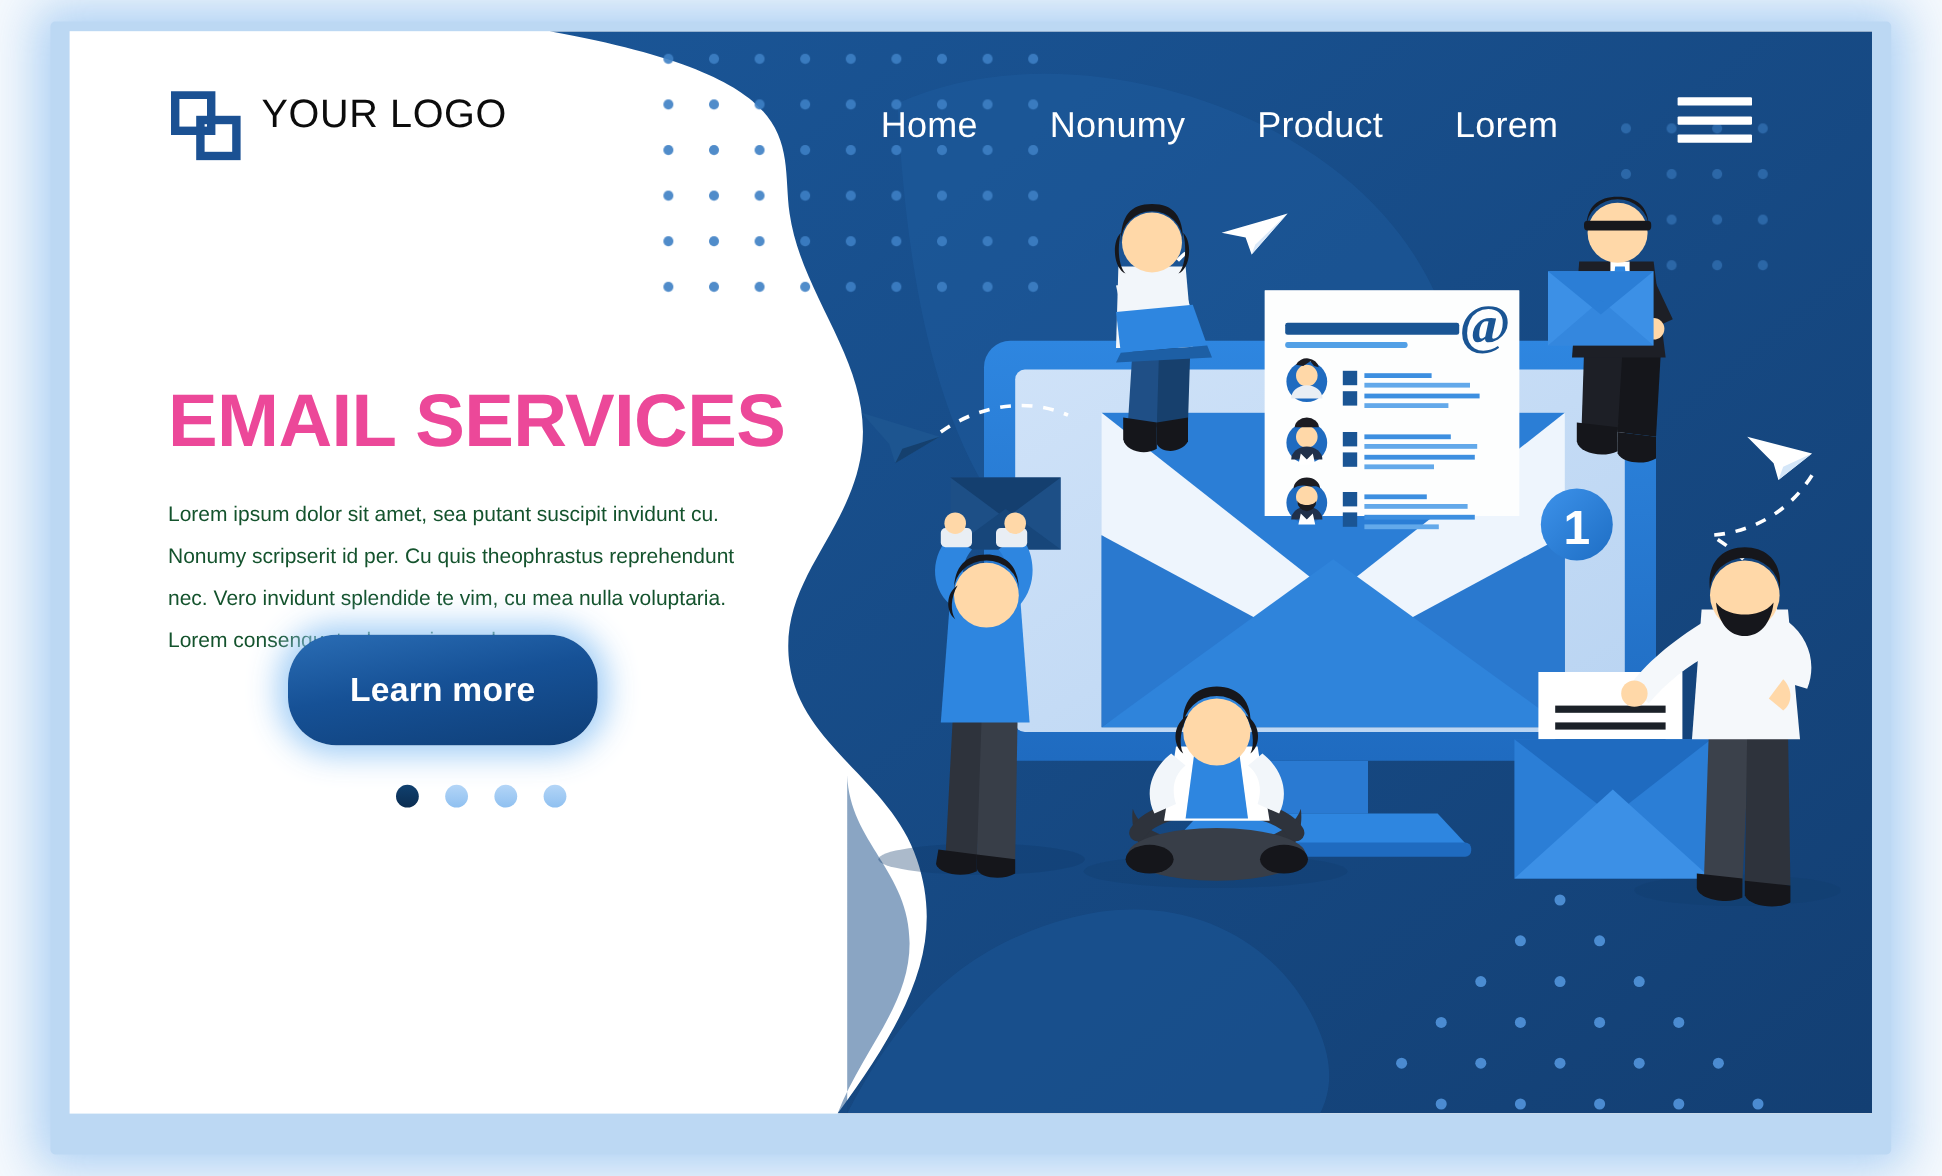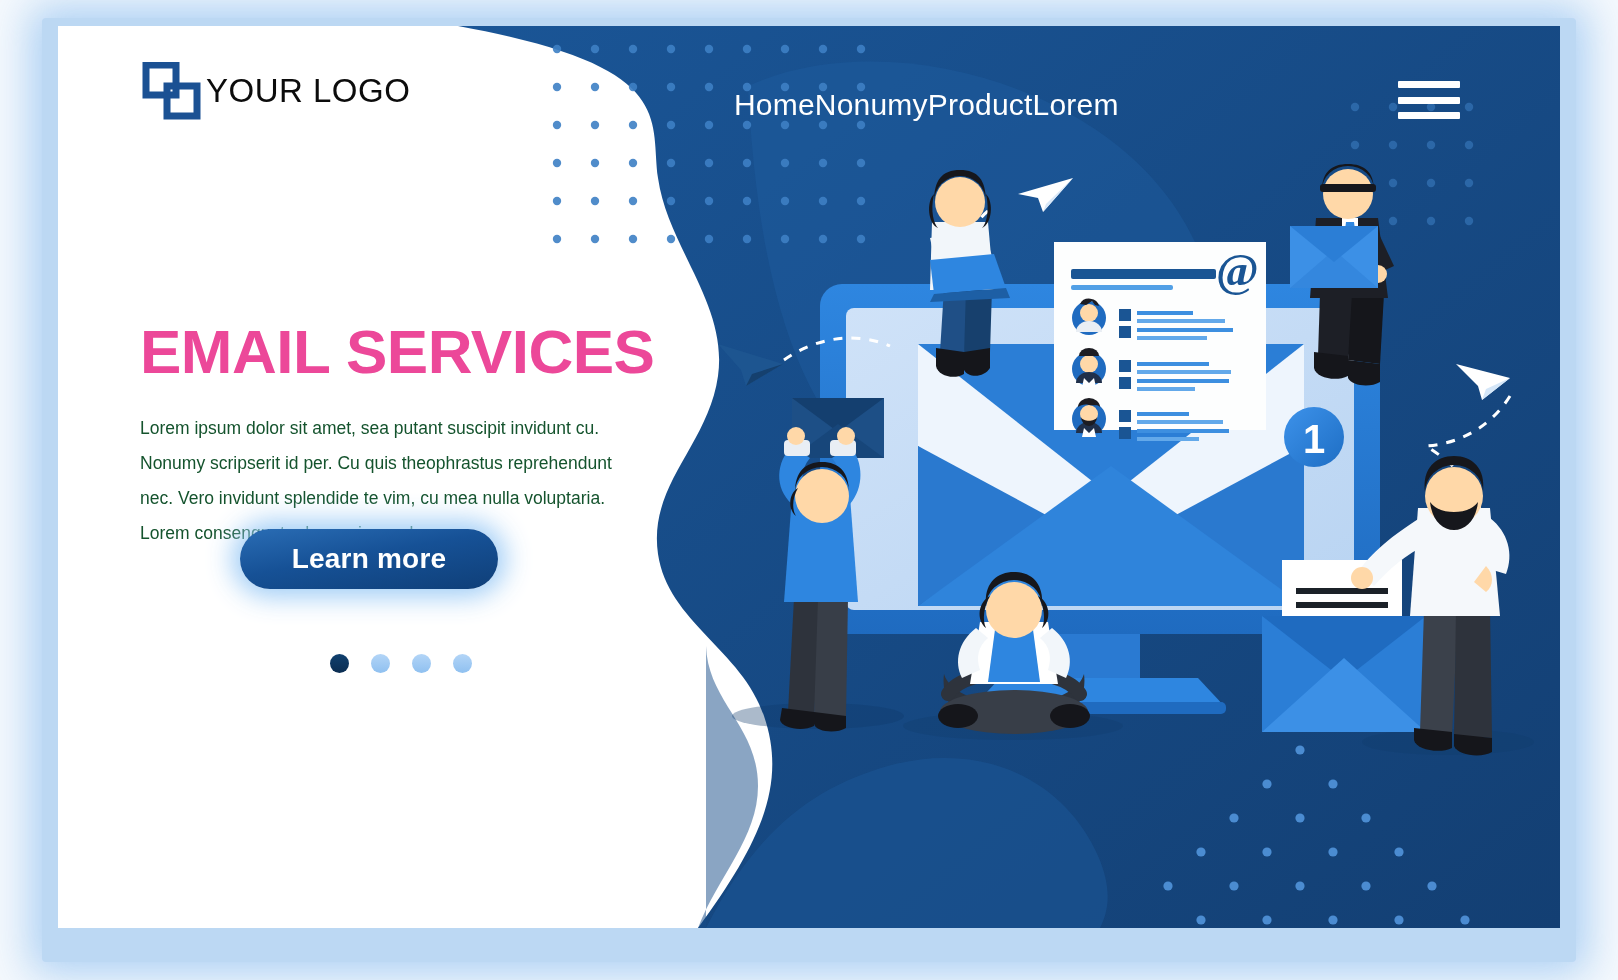--- a/index.html
+++ b/index.html
@@ -36,33 +36,33 @@
   .bg-svg { position:absolute; inset:0; width:100%; height:100%; display:block; }
 
   
   .header {
     position:absolute; left:0; top:0;
     width:100%; height:150px;
     display:flex; align-items:center;
     z-index:40;
   }
   .logo-wrap {
-    position:absolute; left:84px; top:36px;
-    display:flex; align-items:center; gap:4px;
+    position:absolute; left:84px; top:50px;
+    display:flex; align-items:flex-start; gap:16px;
   }
   .logo-mark { width:60px; height:58px; display:block; }
   .logo-text {
     font-size:33px; letter-spacing:0.5px;
     color:#0c0c0c; font-weight:400;
     font-family:"Liberation Sans", sans-serif;
     white-space:nowrap;
   }
   .nav {
     position:absolute; left:676px; top:62px;
-    display:flex; align-items:center; 
+    display:flex; align-items:center; gap:60px;
   }
   .nav-item {
     color:#ffffff; font-size:30px; font-weight:400;
     letter-spacing:0.2px; white-space:nowrap; cursor:pointer;
     font-family:"Liberation Sans", sans-serif;
   }
   .hamburger {
     position:absolute; left:1340px; top:52px;
     width:62px; height:44px; cursor:pointer;
     display:flex; flex-direction:column; justify-content:space-between;
@@ -90,21 +90,21 @@
     font-size:17.5px; line-height:2.0;
     color:#14532d;
     font-family:"Liberation Sans", sans-serif;
     max-width:475px;
   }
   .cta-wrap {
     position:absolute; left:100px; top:245px;
   }
   .cta-button {
     position:relative;
-    width:258px; height:60px;
+    width:258px; height:92px;
     border:none; border-radius:40px;
     background:linear-gradient(170deg,#2a6db5 0%,#165196 45%,#0f3f78 100%);
     color:#ffffff; font-size:28px; font-weight:bold;
     letter-spacing:0.2px; cursor:pointer;
     box-shadow:0 0 26px 8px rgba(150,200,245,0.9);
     font-family:"Liberation Sans", sans-serif;
   }
   .dots {
     position:absolute; left:190px; top:370px;
     display:flex; gap:22px; align-items:center;

